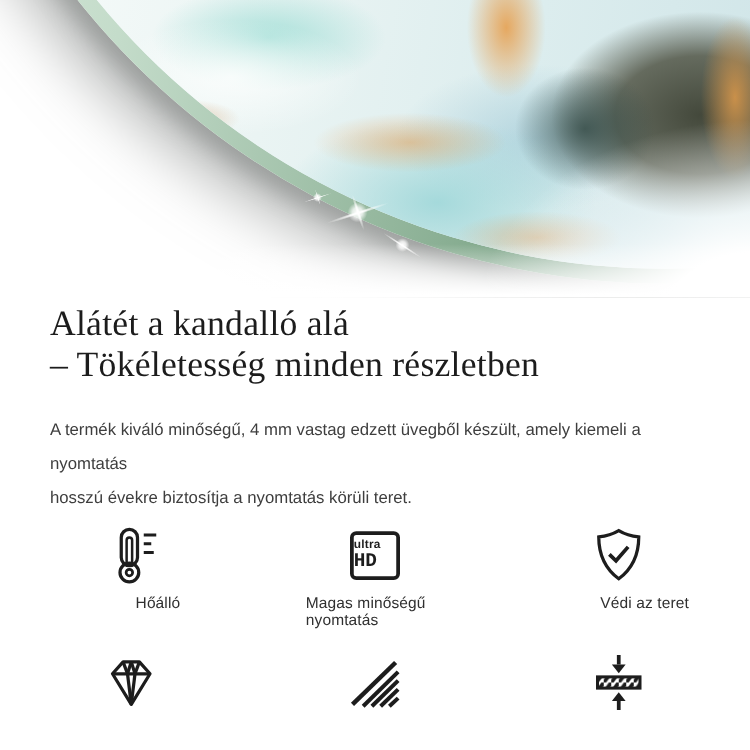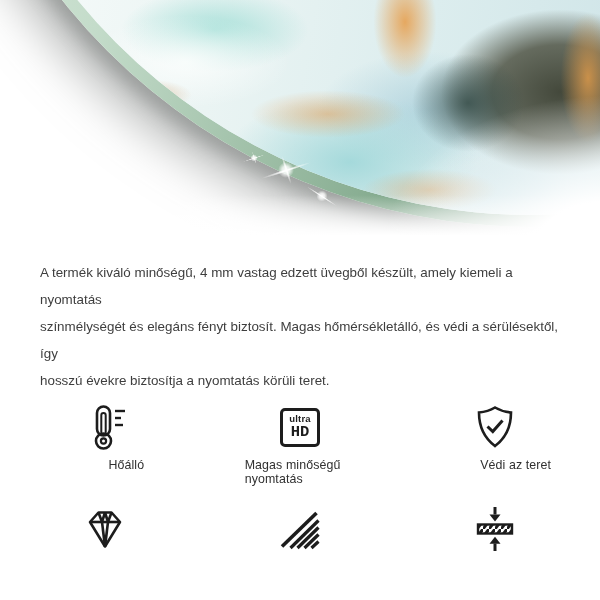--- a/index.html
+++ b/index.html
@@ -61,21 +61,21 @@
   .desc { margin-top:21px; font-size:13.4px; line-height:27px; color:#3e3e3e; }
 
   
   .features { margin-top:10px; padding:0 8px; display:grid;
     grid-template-columns:1fr 1fr 1fr; row-gap:20px; }
   .feature { display:flex; flex-direction:column; align-items:center; }
   .icon-box { height:46px; display:flex; align-items:center; justify-content:center; }
   .feature-label { margin-top:8px; font-size:12.4px; color:#303030; letter-spacing:0.1px;margin-left:42px; }
   svg.icon { stroke:#1d1d1d; fill:none; stroke-width:2.6; }
   .uhd-box { width:40px; height:39px; border:3px solid #1d1d1d; border-radius:5px;
-    display:flex; flex-direction:column; align-items:center; justify-content:center;
+    display:flex; flex-direction:column; align-items:flex-start; justify-content:center;
     color:#1d1d1d; line-height:1; }
   .uhd-top { font-size:9.5px; font-weight:700; letter-spacing:0.2px; }
   .uhd-bottom { font-size:15.5px; font-weight:700; margin-top:1px;font-family:Liberation Mono, monospace; }
 </style>
 </head>
 <body>
 
 <div class="hero">
   <div class="plate-rim"></div>
   <div class="plate-art">
@@ -92,23 +92,26 @@
       <span class="glow"></span>
   </div>
   <div class="sparkle sp-streak">
     <span class="ray-h"></span>
       <span class="glow"></span>
   </div>
   <div class="hero-wash"></div>
 </div>
 
 <div class="copy">
+  <h1 class="headline">
+    <span>Alátét a kandalló alá</span><br>
+    <span>– Tökéletesség minden részletben</span>
+  </h1>
   <div class="desc">
     <div>A termék kiváló minőségű, 4 mm vastag edzett üvegből készült, amely kiemeli a nyomtatás</div>
-    <div>színmélységét és elegáns fényt biztosít. Magas hőmérsékletálló, és védi a sérülésektől, így</div>
     <div>hosszú évekre biztosítja a nyomtatás körüli teret.</div>
   </div>
 </div>
 
 <div class="features">
 
   <div class="feature">
     <div class="icon-box">
       <svg class="icon" width="48" height="48" viewBox="0 0 48 48">
         <rect x="16" y="3.5" width="13" height="29" rx="6.5"></rect>

